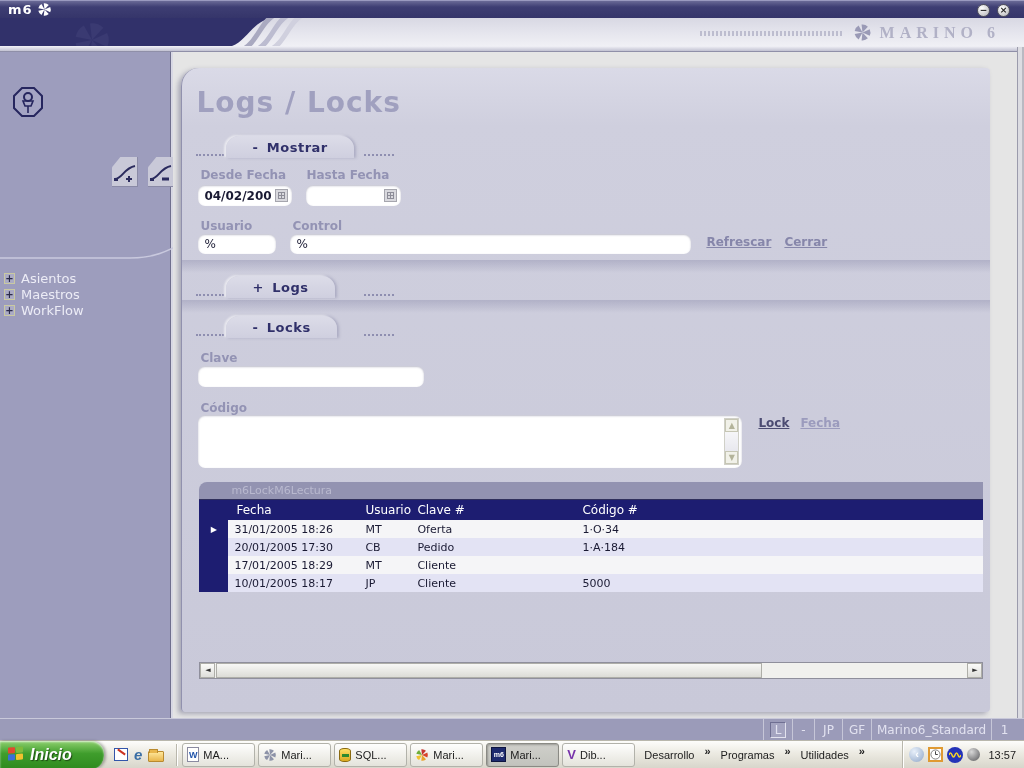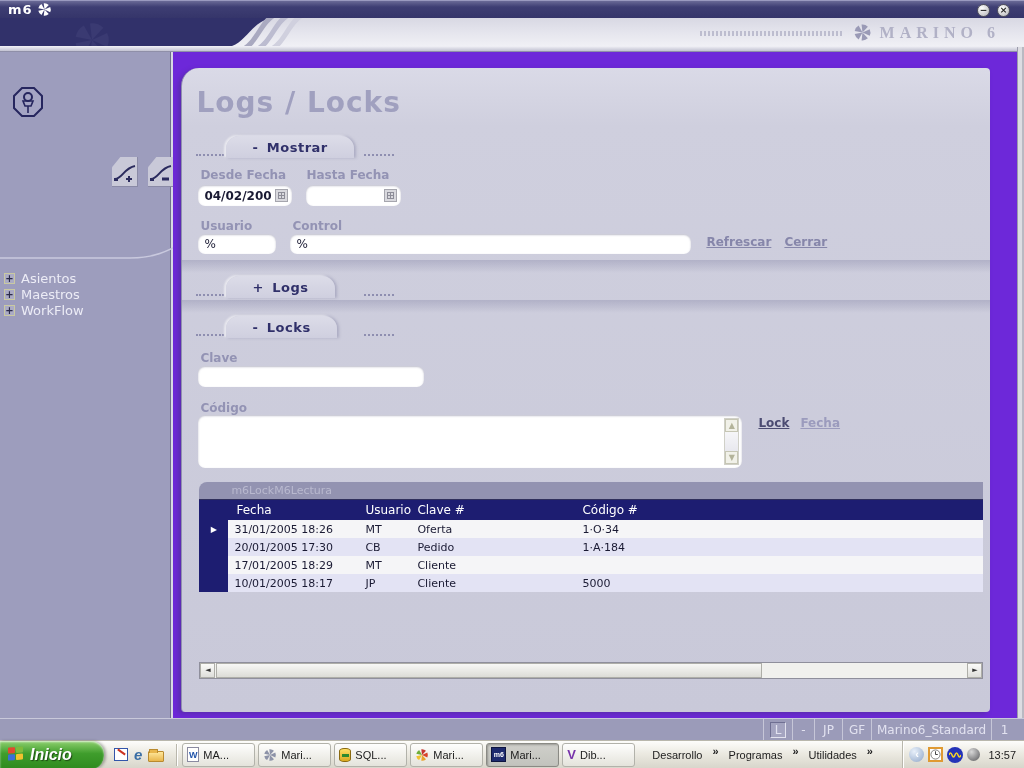--- a/index.html
+++ b/index.html
@@ -45,21 +45,21 @@
   .tree { position:absolute; left:4px; top:218px; }
   .tree-item { display:flex; align-items:center; height:16px; cursor:pointer; }
   .tree-box { width:11px; height:11px; margin-right:6px; border:1px solid #c9c9a2;
     background:#ababc5; color:#2a2a4a; font-size:10px; font-weight:bold;
     line-height:9px; text-align:center; }
   .tree-label { color:#ececf6; font-size:13px; }
 
   .v-border { width:4px; height:666px;
     background:linear-gradient(90deg,#6f6f8d 0 1px,#d8d8e4 1px 3px,#8d8da8 3px 4px); }
 
-  .main-wrap { position:relative; width:981px; height:666px; background:#6d28d9; }
+  .main-wrap { position:relative; width:981px; height:666px; background:#e5e5e5; }
   .panel { position:absolute; left:8px; top:16px; width:809px; height:644px;
     border-radius:18px 4px 4px 4px;
     background:linear-gradient(180deg,#dadae7 0,#cfcfde 9%,#c9c9d9 100%);
     border-left:1px solid #9191ae; box-shadow:-3px 2px 5px rgba(55,55,95,.35); }
 
   .page-title { position:absolute; left:14px; top:18px; font-size:28px; font-weight:bold;
     color:#a0a0bf; letter-spacing:1px; }
 
   .tab-row { position:absolute; height:24px; }
   .tab { position:absolute; bottom:0; height:22px; padding:0 26px;
@@ -154,21 +154,21 @@
   .quicklaunch { display:flex; align-items:center; gap:6px; padding:0 8px 0 10px; }
   .ql-sep { width:2px; height:22px; margin:0 4px;
     background:linear-gradient(90deg,#b9b7ac 0 1px,#fff 1px 2px); }
   .task-btn { width:73px; height:24px; margin-right:3px; border-radius:3px;
     border:1px solid #b2b2aa; background:linear-gradient(180deg,#fefefd,#e4e3db);
     display:flex; align-items:center; gap:4px; padding-left:4px; cursor:pointer;
     color:#1c1c1c; overflow:hidden; white-space:nowrap; }
   .task-btn.active { background:linear-gradient(180deg,#cfcfca,#c2c3bd);
     border-color:#8a8a84; box-shadow:inset 1px 1px 2px rgba(0,0,0,.25); }
   .tb-label { font-size:11px; }
-  .menu-zone { display:flex; align-items:center; gap:4px; margin-left:8px; color:#1c1c1c; }
+  .menu-zone { display:flex; align-items:center; gap:4px; color:#1c1c1c; }
   .menu-link { padding:0 6px; cursor:pointer; }
   .menu-chev { font-weight:bold; font-size:11px; position:relative; top:-4px; cursor:pointer; }
   .tray { margin-left:auto; display:flex; align-items:center; gap:4px; padding-right:8px;
     border-left:1px solid #b9b7ac; height:28px; box-shadow:inset 1px 0 0 #fff; padding-left:6px; }
   .tray-chev { width:15px; height:15px; border-radius:50%;
     background:radial-gradient(circle at 35% 30%,#e8f0fa,#8fa6c8); color:#fff;
     font-weight:bold; font-size:11px; line-height:14px; text-align:center; cursor:pointer; }
   .tray-clock-icon { width:15px; height:15px; border:2px solid #e09a32; background:#fff; cursor:pointer; }
   .tray-blue { width:16px; height:16px; border-radius:50%; background:#2433b8; cursor:pointer;
     display:flex; align-items:center; justify-content:center; }

